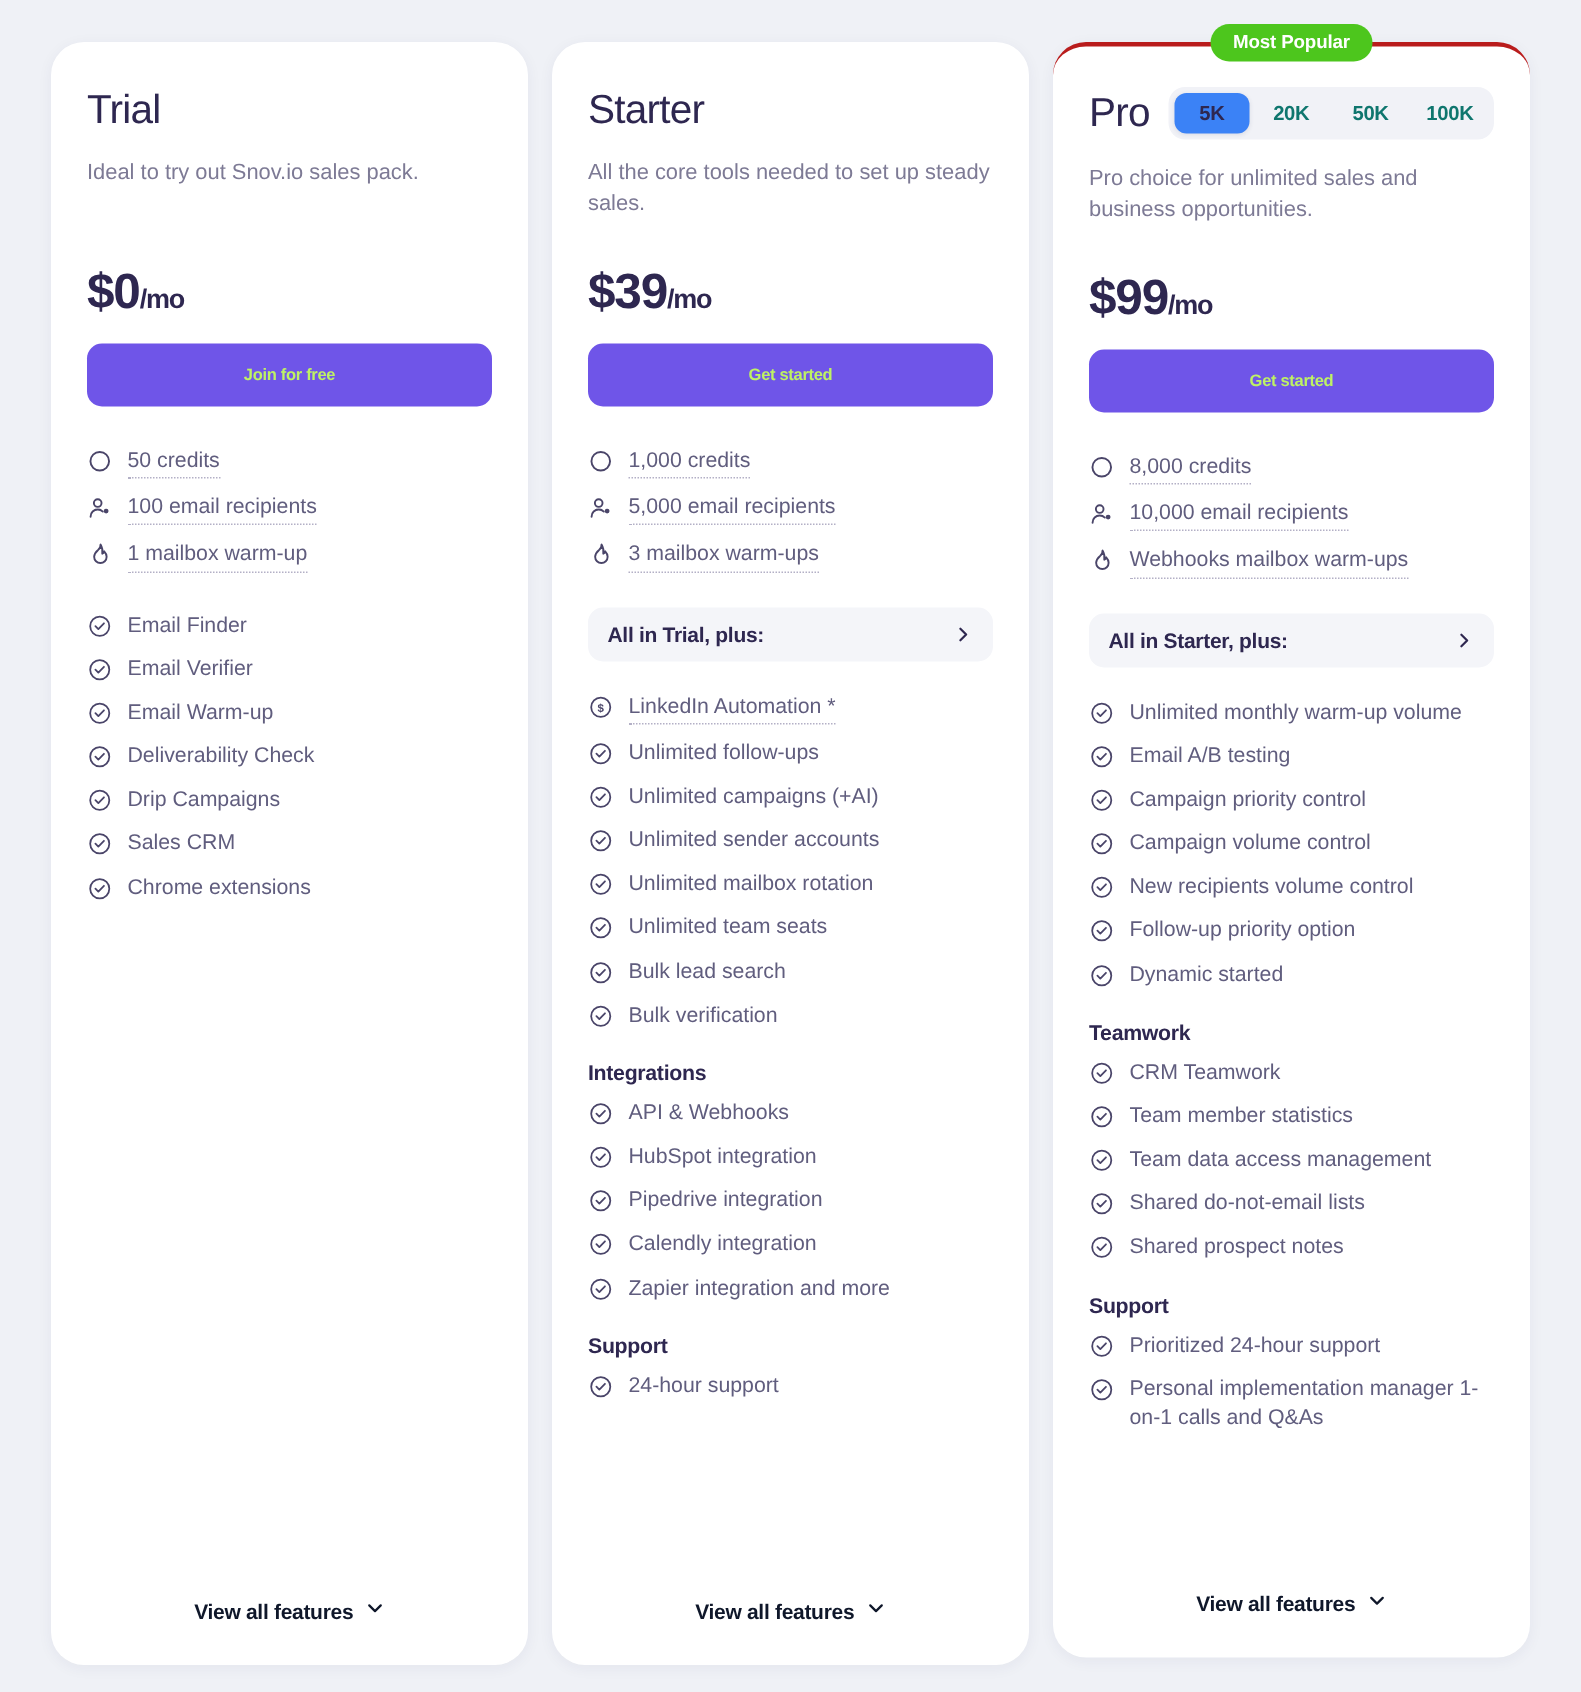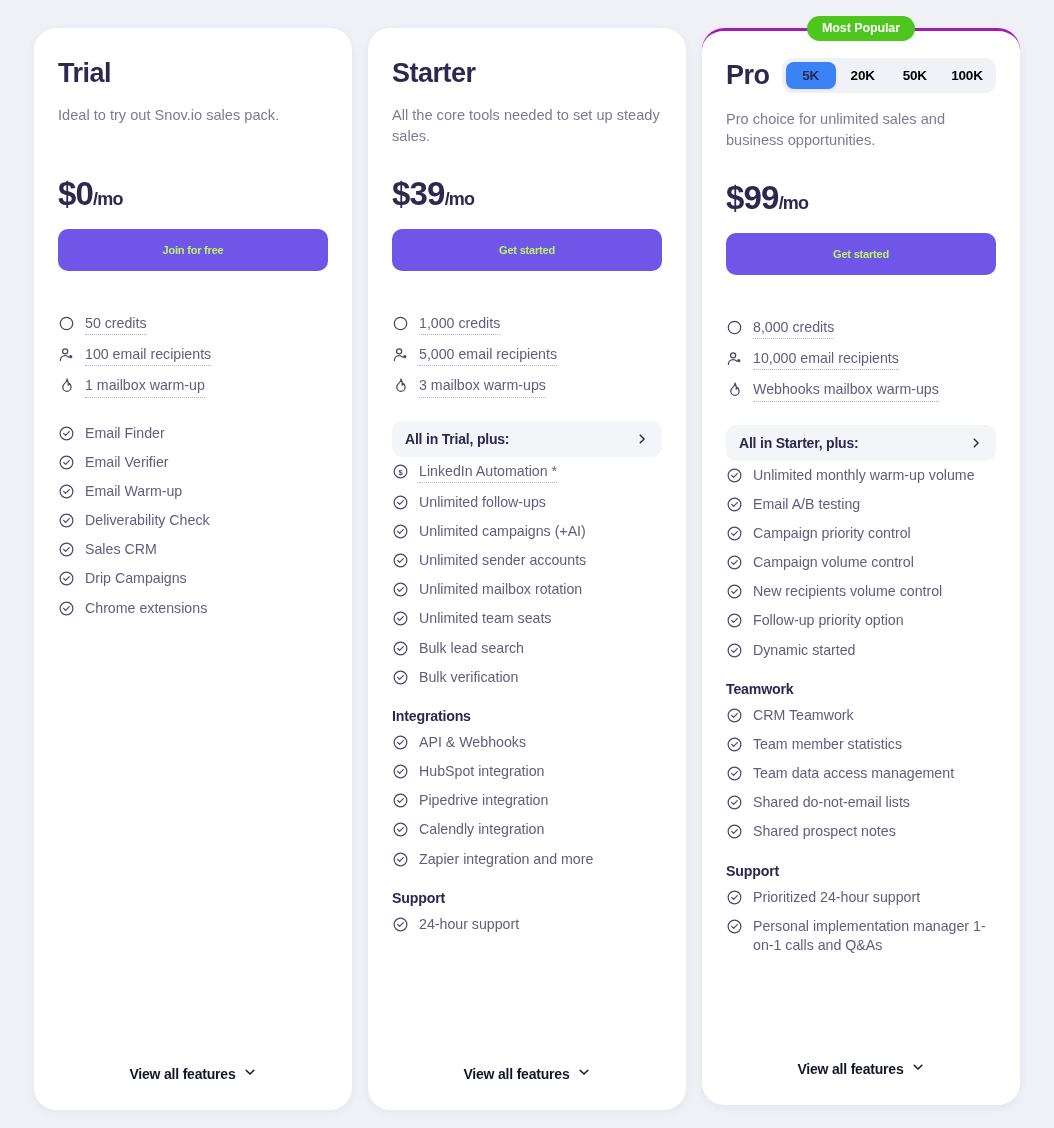--- a/index.html
+++ b/index.html
@@ -22,58 +22,58 @@
     border-radius: 22px;
     width: 320px;
     box-shadow: 0 2px 10px rgba(40,45,85,0.055);
     padding: 30px 24px 0 24px;
     min-height: 1082px;
     display: flex;
     flex-direction: column;
   }
   .card.popular {
     min-height: 1077px;
-    border-top: 3px solid #a21caf;
+    border-top: 3px solid #b91c1c;
     padding-top: 27px;
     overflow: visible;
   }
   .badge {
     position: absolute;
     top: -15px; left: 50%;
     transform: translateX(-50%);
     background: #4dc61d;
     color: #fff;
     font-size: 12.5px;
     font-weight: bold;
     letter-spacing: -0.1px;
     padding: 5px 15px 6px 15px;
     border-radius: 14px;
     white-space: nowrap;
   }
   .card-head { display: flex; align-items: center; gap: 12px; }
   .plan-name {
     font-size: 27px;
-    font-weight: bold;
+    font-weight: normal;
     color: #2e2750;
     letter-spacing: -0.5px;
   }
   .tier-toggle {
     display: flex;
     background: #f1f2f7;
     border-radius: 11px;
     padding: 4px;
     gap: 2px;
     flex: 1;
   }
   .tier {
     flex: 1;
     text-align: center;
     font-size: 13.5px;
     font-weight: bold;
-    color: #000000;
+    color: #0f766e;
     padding: 6px 4px;
     border-radius: 8px;
     cursor: pointer;
     letter-spacing: -0.2px;
   }
   .tier.active {
     background: #3b82f6;
     color: #2e2750;
     box-shadow: 0 1px 3px rgba(40,45,85,0.10);
   }
@@ -101,21 +101,21 @@
     font-size: 11px;
     font-weight: bold;
     text-align: center;
     border: none;
     border-radius: 10px;
     padding: 15px 10px;
     cursor: pointer;
     font-family: inherit;
     letter-spacing: -0.2px;
   }
-  .quota-list { margin-top: 38px; }
+  .quota-list { margin-top: 22px; }
   .feat {
     display: flex;
     align-items: flex-start;
     gap: 10px;
     font-size: 14.2px;
     color: #605d7e;
     padding: 5px 0;
     line-height: 1.35;
   }
   .feat .ic { flex: 0 0 17px; width: 17px; height: 17px; margin-top: 1px; }
@@ -126,21 +126,21 @@
     cursor: help;
   }
   .plus-banner {
     display: flex;
     align-items: center;
     justify-content: space-between;
     background: #f4f5f9;
     border-radius: 10px;
     padding: 10px 13px;
     margin-top: 18px;
-    margin-bottom: 0;
+    margin-bottom: 16px;
     cursor: pointer;
   }
   .plus-banner .label {
     font-size: 14px;
     font-weight: bold;
     color: #2e2750;
     letter-spacing: -0.2px;
   }
   .plus-banner .chev { color: #2e2750; display: flex; }
   .gap { height: 16px; }
@@ -245,30 +245,30 @@
           </span>
           <span class="txt">Deliverability Check</span>
         </div>
         <div class="feat">
           <span class="ic">
             <svg viewBox="0 0 20 20" fill="none" stroke="#4a4569" stroke-width="1.4">
               <circle cx="10" cy="10" r="7.5"></circle>
               <path d="M6.6 9.9l2.3 2.3 4.4-4.5" stroke-linecap="round" stroke-linejoin="round"></path>
             </svg>
           </span>
+          <span class="txt">Drip Campaigns</span>
+        </div>
+        <div class="feat">
+          <span class="ic">
+            <svg viewBox="0 0 20 20" fill="none" stroke="#4a4569" stroke-width="1.4">
+              <circle cx="10" cy="10" r="7.5"></circle>
+              <path d="M6.6 9.9l2.3 2.3 4.4-4.5" stroke-linecap="round" stroke-linejoin="round"></path>
+            </svg>
+          </span>
           <span class="txt">Sales CRM</span>
-        </div>
-        <div class="feat">
-          <span class="ic">
-            <svg viewBox="0 0 20 20" fill="none" stroke="#4a4569" stroke-width="1.4">
-              <circle cx="10" cy="10" r="7.5"></circle>
-              <path d="M6.6 9.9l2.3 2.3 4.4-4.5" stroke-linecap="round" stroke-linejoin="round"></path>
-            </svg>
-          </span>
-          <span class="txt">Drip Campaigns</span>
         </div>
         <div class="feat">
           <span class="ic">
             <svg viewBox="0 0 20 20" fill="none" stroke="#4a4569" stroke-width="1.4">
               <circle cx="10" cy="10" r="7.5"></circle>
               <path d="M6.6 9.9l2.3 2.3 4.4-4.5" stroke-linecap="round" stroke-linejoin="round"></path>
             </svg>
           </span>
           <span class="txt">Chrome extensions</span>
         </div>

